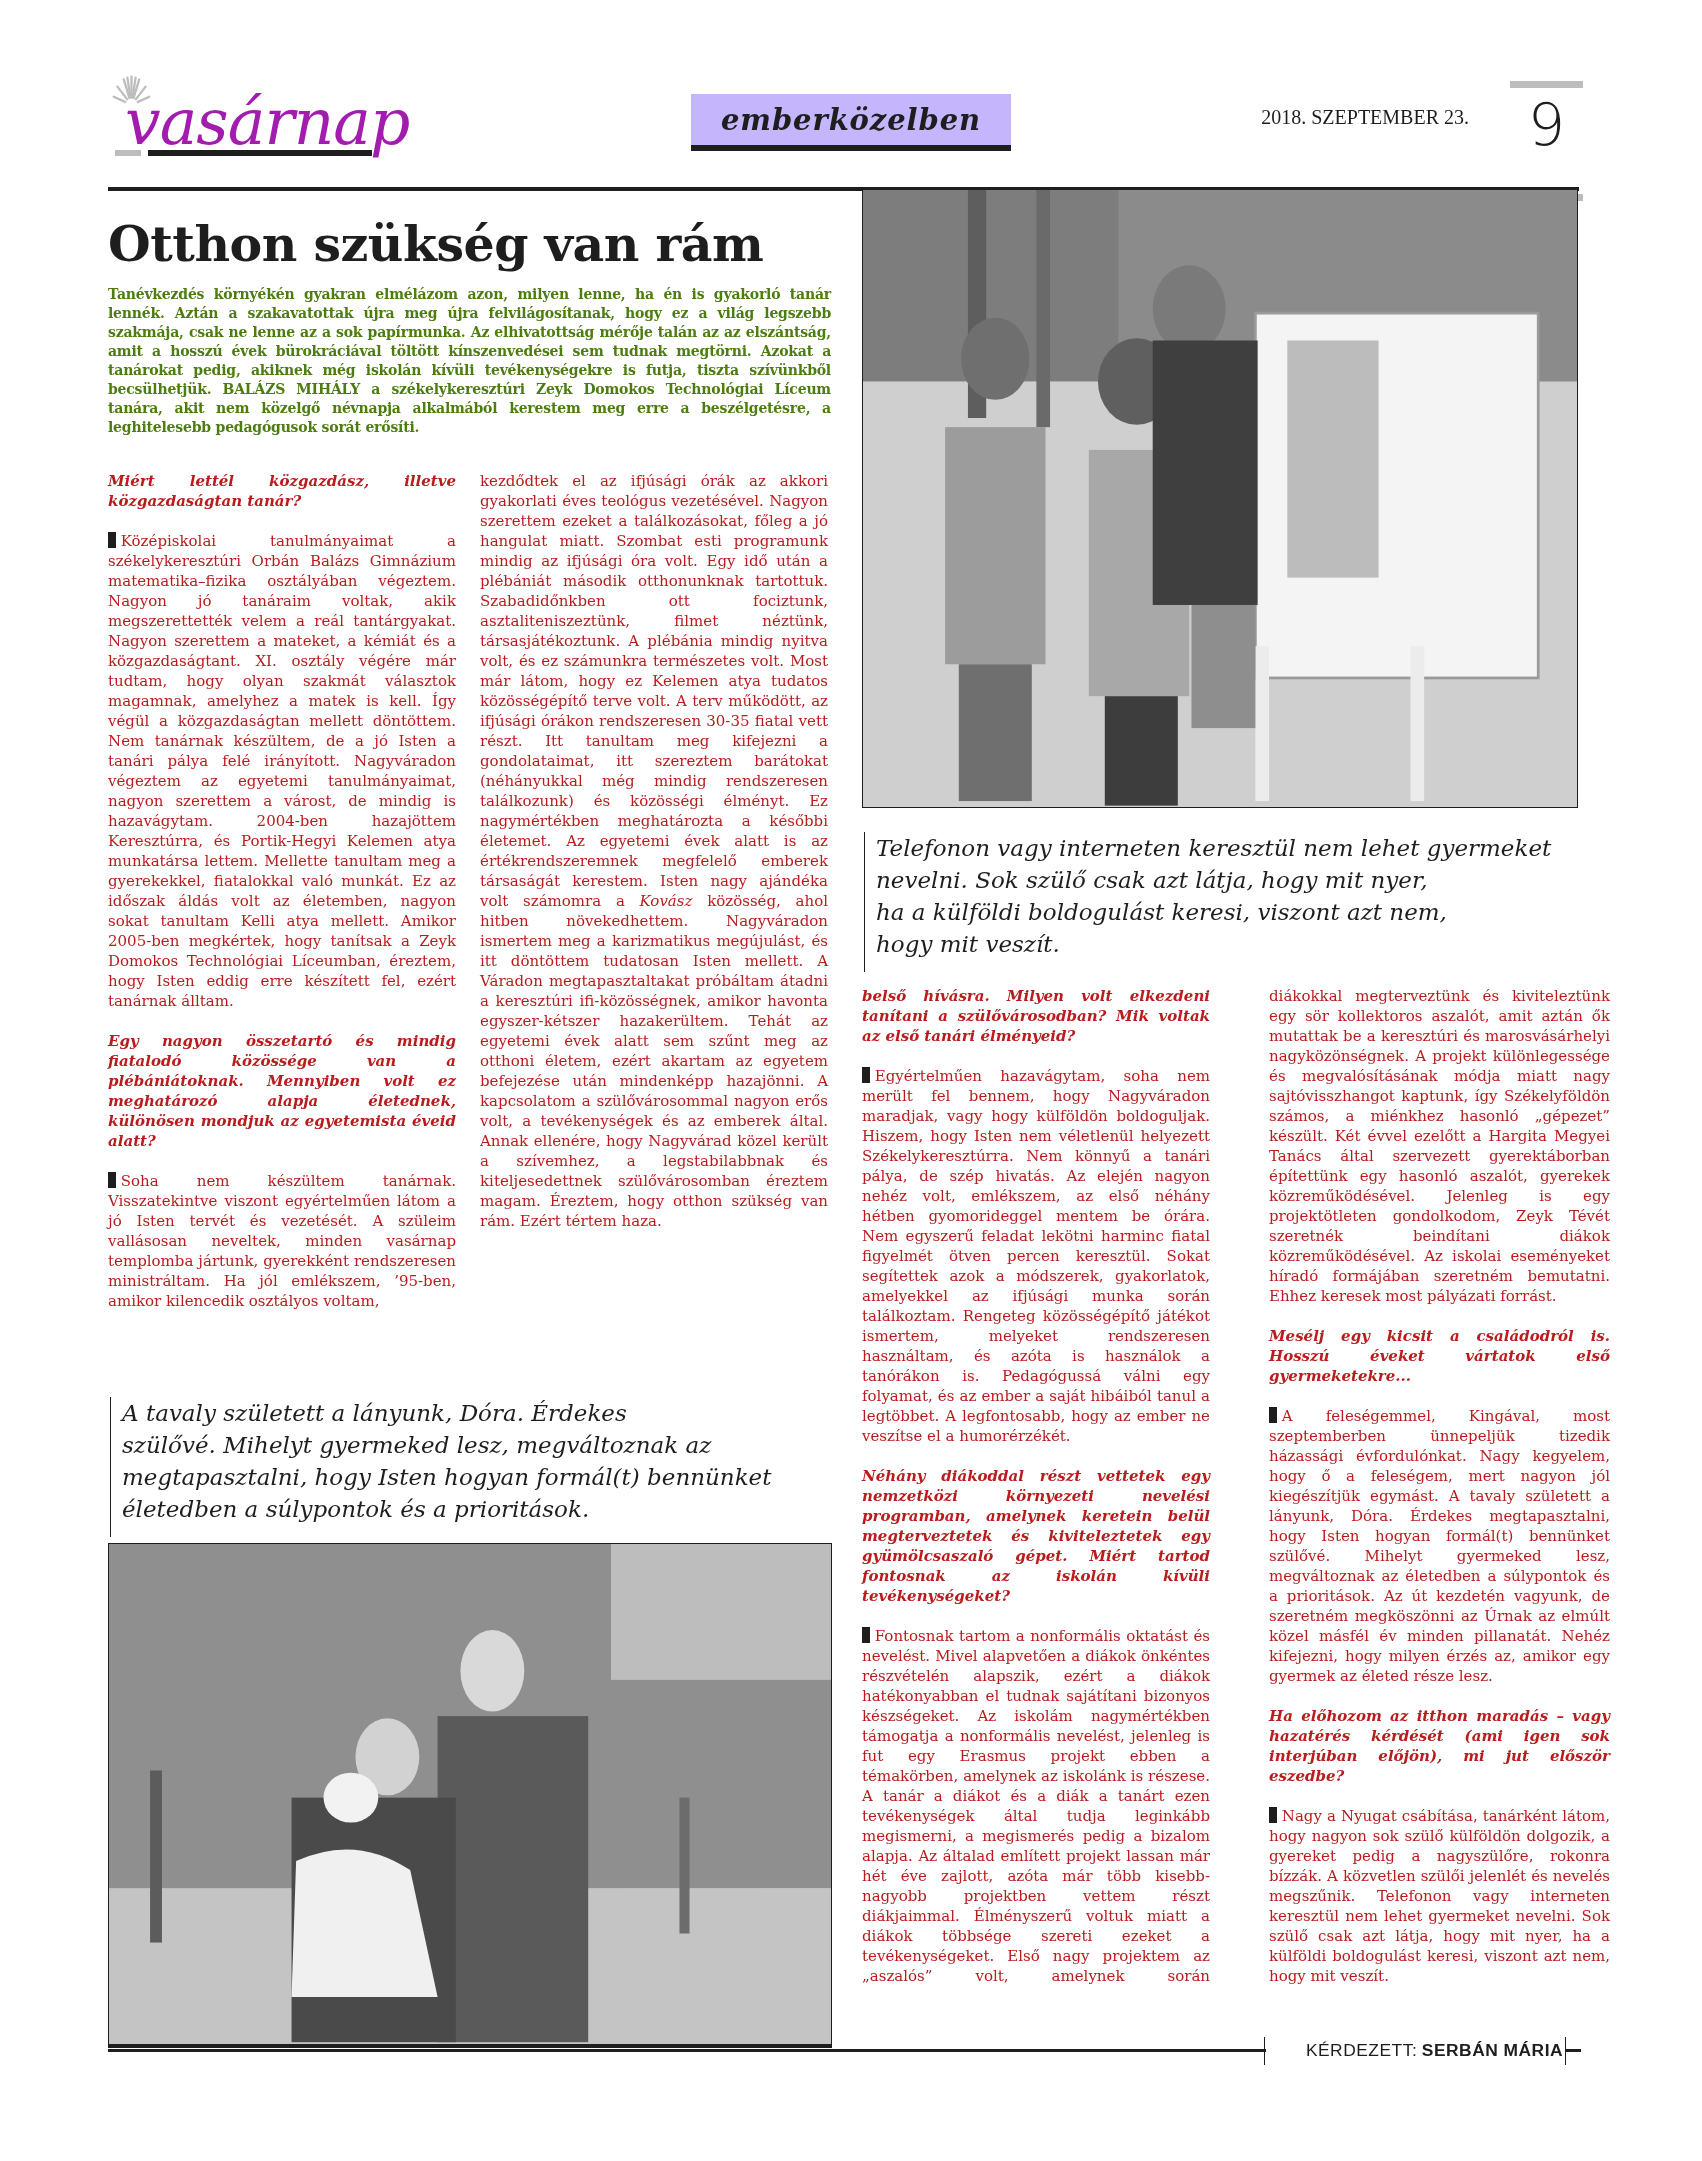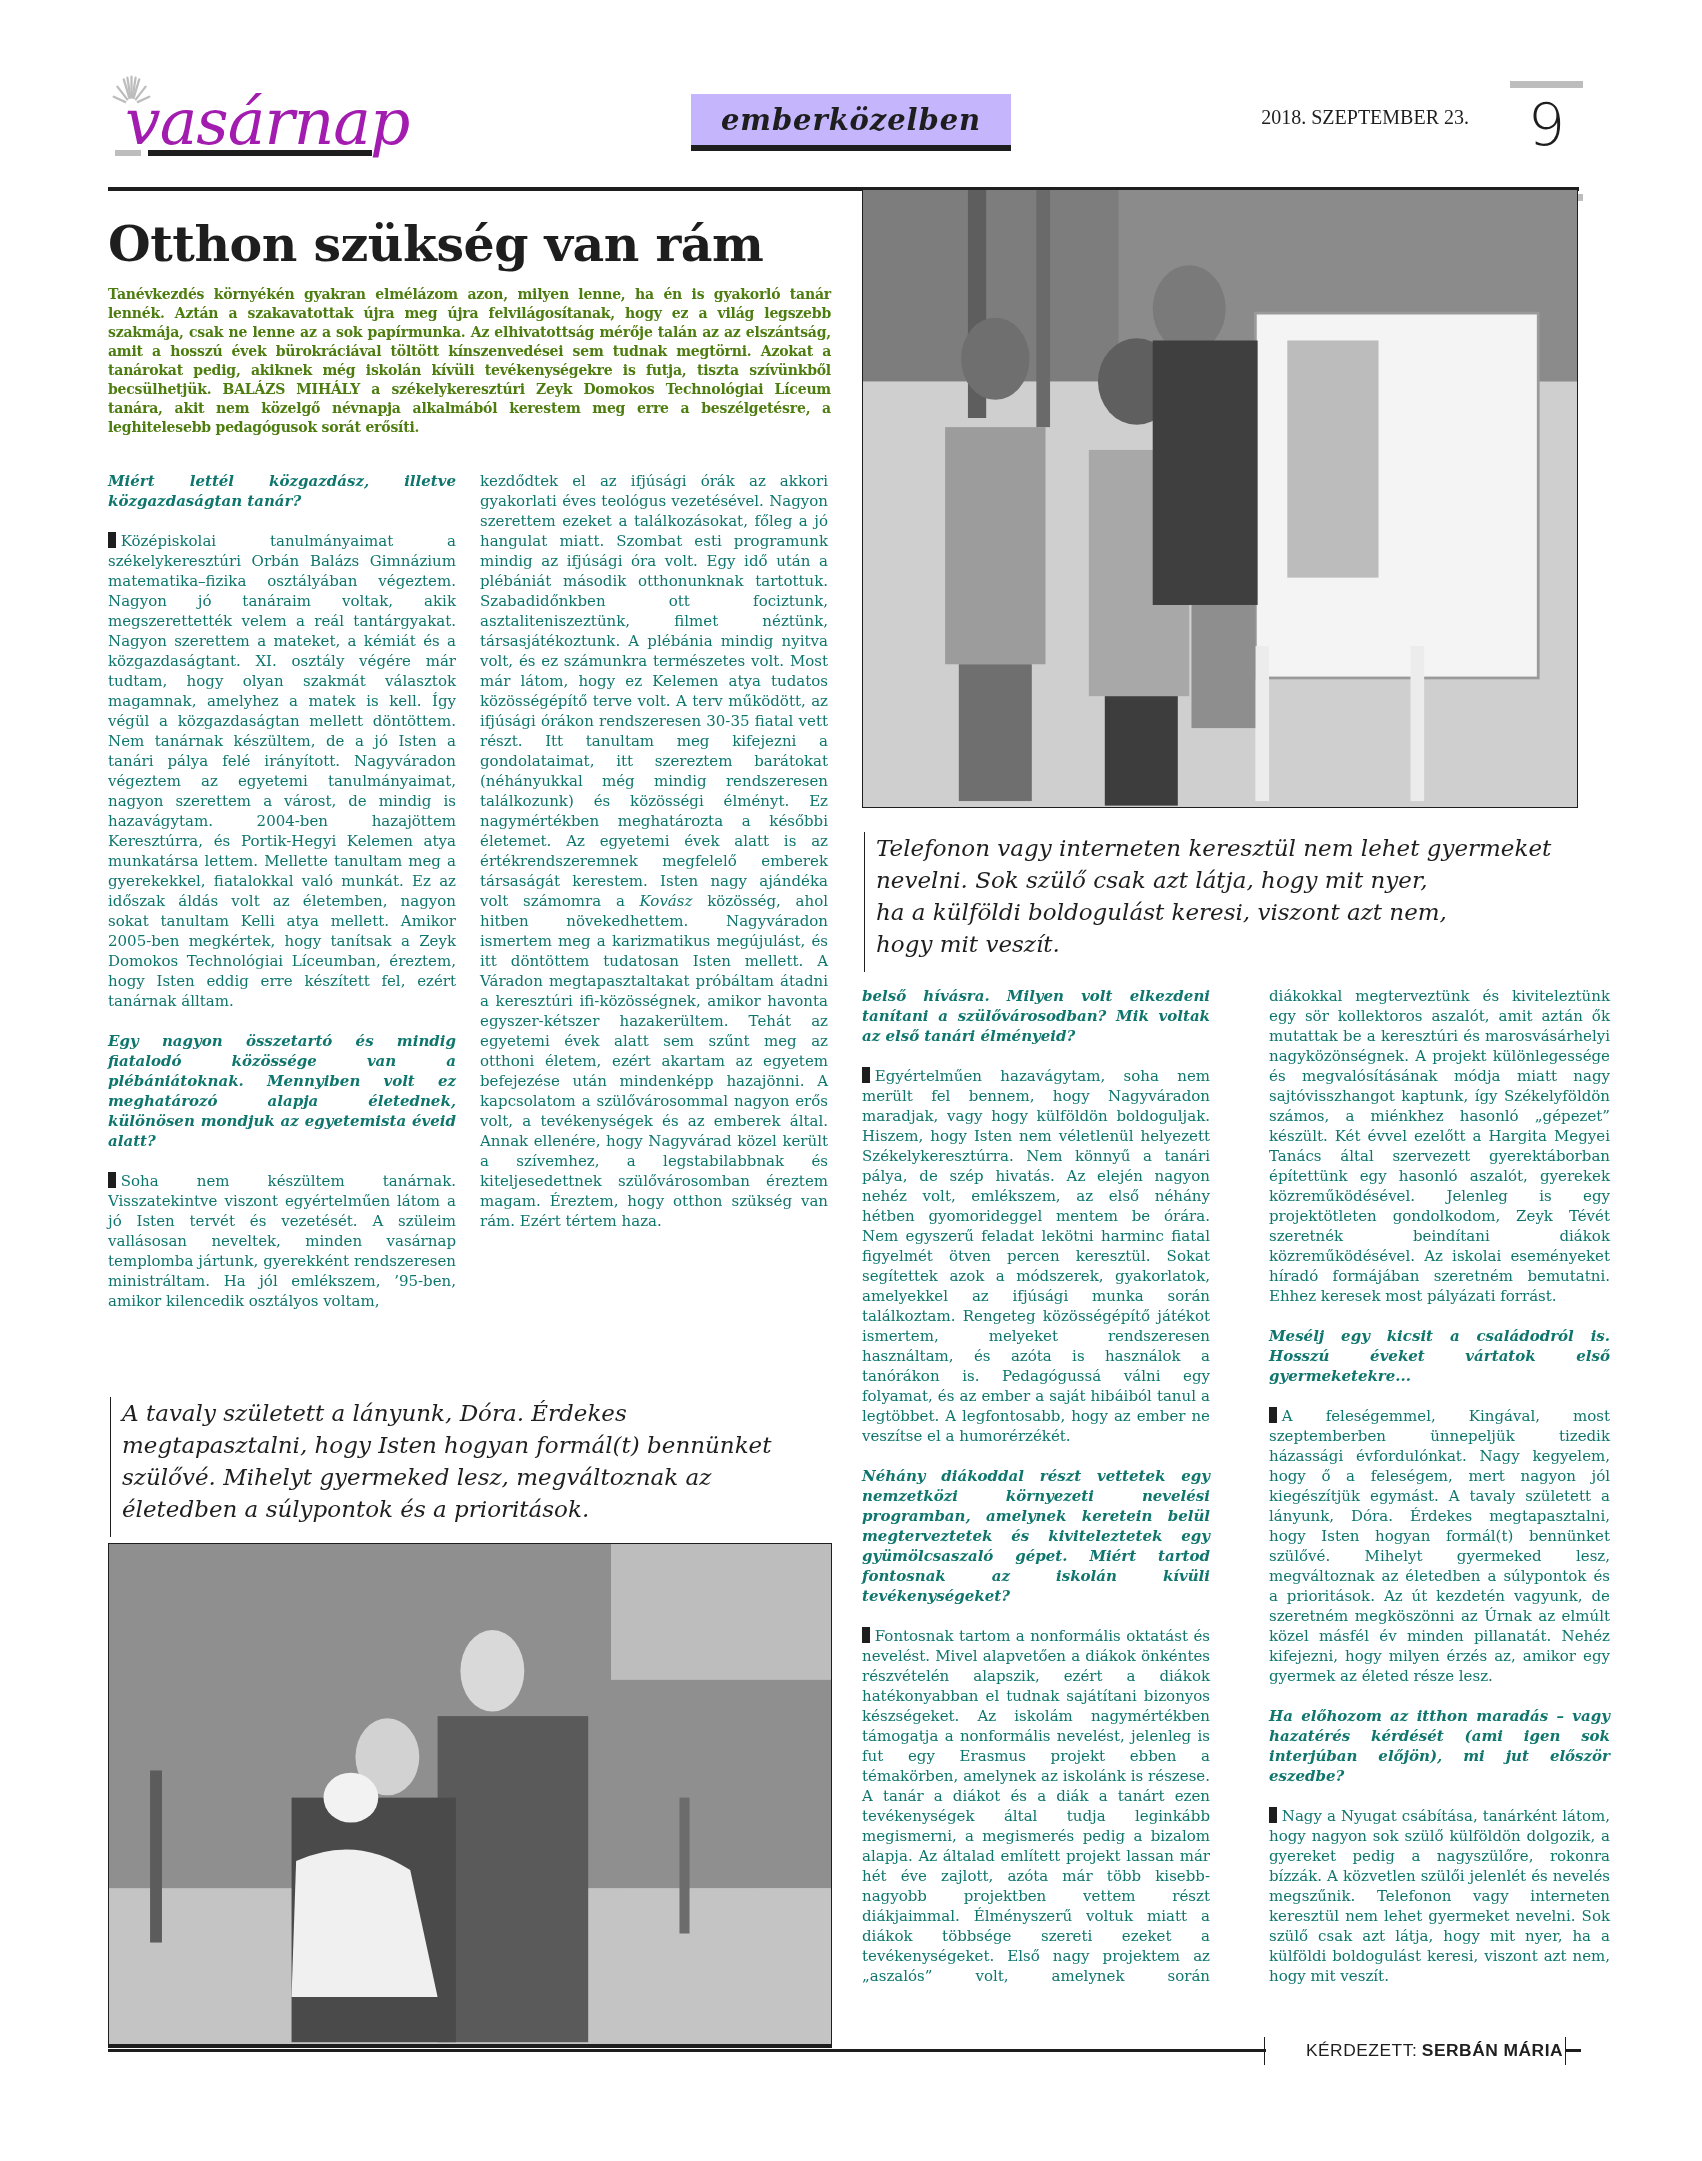--- a/index.html
+++ b/index.html
@@ -22,21 +22,21 @@
   #page-num { position: absolute; left: 0; top: 9.2px; width: 73px; text-align: center; font-family: "DejaVu Sans", sans-serif; font-weight: 300; font-size: 59px; line-height: 1.2; color: #1e1e1e; }
 
   #top-rule { left: 108px; top: 187px; width: 1471px; height: 3.7px; background: #1e1e1e; }
 
   
   #title { left: 108px; top: 215px; width: 741px; font-family: "DejaVu Serif", serif; font-weight: bold; font-size: 49px; line-height: 1.2; color: #1e1e1e; letter-spacing: -0.5px; }
   #lead { left: 108px; top: 285px; width: 723px; font-family: "DejaVu Serif", serif; font-weight: bold; font-size: 14px; line-height: 19px; text-align: justify; color: #4d7c0f; letter-spacing: -0.2px; }
   #lead .name { text-transform: uppercase; }
 
   
-  .col { font-family: "DejaVu Serif", serif; font-size: 15px; line-height: 20px; text-align: justify; color: #0f766e; hyphens: auto; }
+  .col { font-family: "DejaVu Serif", serif; font-size: 15px; line-height: 20px; text-align: justify; color: #b91c1c; hyphens: auto; }
   .col p { margin: 0 0 20px 0; }
   .col p.q { font-weight: bold; font-style: italic; }
   .col p.a { }
   .col .marker { display: inline-block; width: 8.2px; height: 15.6px; background: #1e1e1e; margin-right: 4.6px; vertical-align: -1.8px; }
   .col p:last-child { margin-bottom: 0; }
 
   #col1 { left: 108px; top: 471px; width: 348px; }
   #col2 { left: 480px; top: 471px; width: 348px; }
   #col3 { left: 862px; top: 986px; width: 348px; }
   #col4 { left: 1238px; top: 986px; width: 341px; margin-left: 31px; }
@@ -150,22 +150,22 @@
 <div id="col4" class="abs col">
   <p class="a">diákokkal megterveztünk és kiviteleztünk egy sör kollektoros aszalót, amit aztán ők mutattak be a keresztúri és marosvásárhelyi nagyközönségnek. A projekt különlegessége és megvalósításának módja miatt nagy sajtóvisszhangot kaptunk, így Székelyföldön számos, a miénkhez hasonló „gépezet” készült. Két évvel ezelőtt a Hargita Megyei Tanács által szervezett gyerektáborban építettünk egy hasonló aszalót, gyerekek közreműködésével. Jelenleg is egy projektötleten gondolkodom, Zeyk Tévét szeretnék beindítani diákok közreműködésével. Az iskolai eseményeket híradó formájában szeretném bemutatni. Ehhez keresek most pályázati forrást.</p>
   <p class="q">Mesélj egy kicsit a családodról is. Hosszú éveket vártatok első gyermeketekre...</p>
   <p class="a"><span class="marker"></span><span>A feleségemmel, Kingával, most szeptemberben ünnepeljük tizedik házassági évfordulónkat. Nagy kegyelem, hogy ő a feleségem, mert nagyon jól kiegészítjük egymást. A tavaly született a lányunk, Dóra. Érdekes megtapasztalni, hogy Isten hogyan formál(t) bennünket szülővé. Mihelyt gyermeked lesz, megváltoznak az életedben a súlypontok és a prioritások. Az út kezdetén vagyunk, de szeretném megköszönni az Úrnak az elmúlt közel másfél év minden pillanatát. Nehéz kifejezni, hogy milyen érzés az, amikor egy gyermek az életed része lesz.</span></p>
   <p class="q">Ha előhozom az itthon maradás – vagy hazatérés kérdését (ami igen sok interjúban előjön), mi jut először eszedbe?</p>
   <p class="a"><span class="marker"></span><span>Nagy a Nyugat csábítása, tanárként látom, hogy nagyon sok szülő külföldön dolgozik, a gyereket pedig a nagyszülőre, rokonra bízzák. A közvetlen szülői jelenlét és nevelés megszűnik. Telefonon vagy interneten keresztül nem lehet gyermeket nevelni. Sok szülő csak azt látja, hogy mit nyer, ha a külföldi boldogulást keresi, viszont azt nem, hogy mit veszít.</span></p>
 </div>
 
 <div id="pull-2" class="abs pull">
   <div>A tavaly született a lányunk, Dóra. Érdekes</div>
+  <div>szülővé. Mihelyt gyermeked lesz, megváltoznak az</div>
   <div>megtapasztalni, hogy Isten hogyan formál(t) bennünket</div>
-  <div>szülővé. Mihelyt gyermeked lesz, megváltoznak az</div>
   <div>életedben a súlypontok és a prioritások.</div>
 </div>
 
 <div id="photo-family" class="abs photo">
   <svg width="100%" height="100%" viewBox="0 0 1582 1104" preserveAspectRatio="none">
     <rect x="0" y="0" width="1582" height="760" fill="#8f8f8f"></rect>
     <rect x="0" y="760" width="1582" height="344" fill="#c4c4c4"></rect>
     <rect x="1100" y="0" width="482" height="300" fill="#bdbdbd"></rect>
     <rect x="90" y="500" width="26" height="380" fill="#5c5c5c"></rect>
     <rect x="1250" y="560" width="22" height="300" fill="#6c6c6c"></rect>

